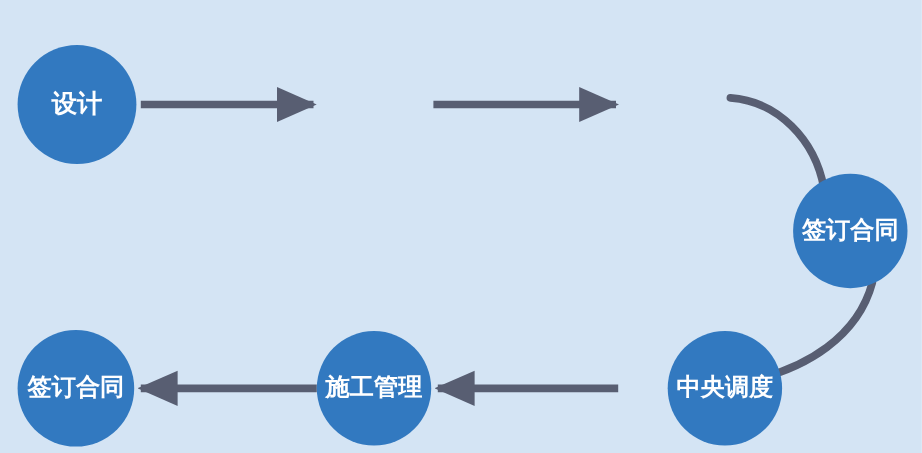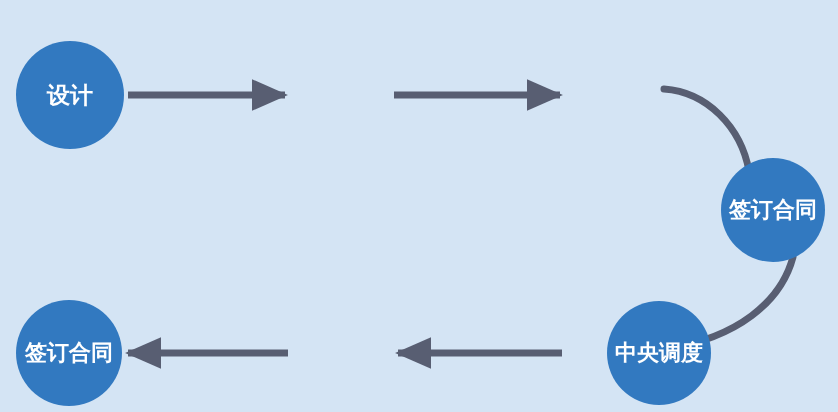--- a/index.html
+++ b/index.html
@@ -92,19 +92,22 @@
 
 
     <div class="node" style="left:721px; top:158px; width:104px; height:104px;">
       <span class="node-label wide">签订合同</span>
     </div>
 
     <div class="node" style="left:562px; top:301px; width:104px; height:104px;margin-left:45px;">
       <span class="node-label wide">中央调度</span>
     </div>
 
+    <div class="node" style="left:288px; top:301px; width:104px; height:104px;">
+      <span class="node-label wide">施工管理</span>
+    </div>
 
     <div class="node" style="left:16px; top:300px; width:106px; height:106px;">
       <span class="node-label wide">签订合同</span>
     </div>
 
   </div>
 </div>
 
 </body></html>

